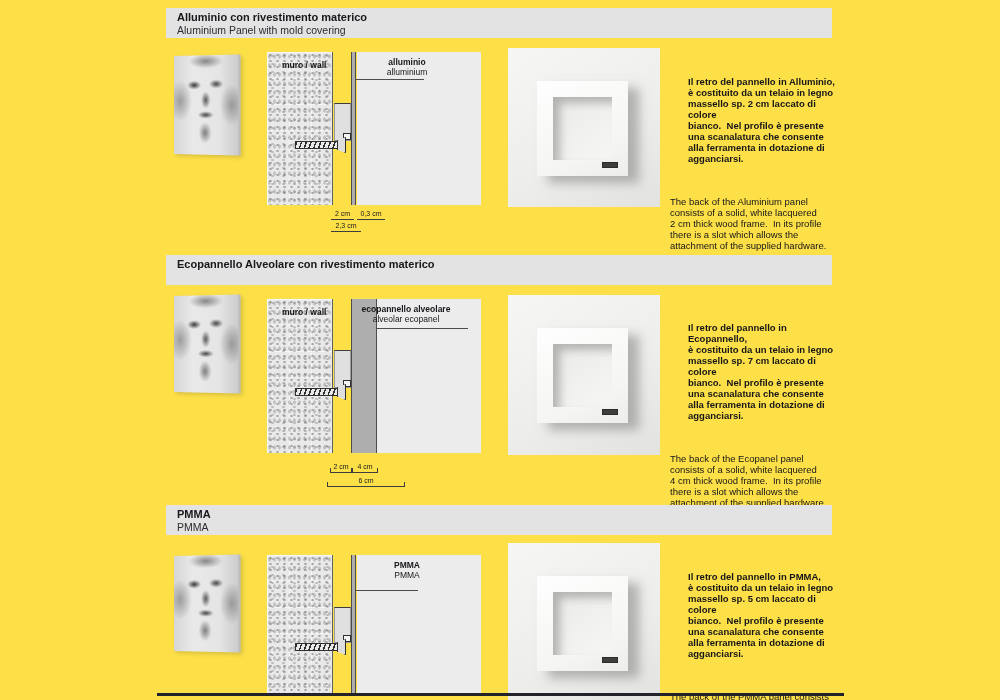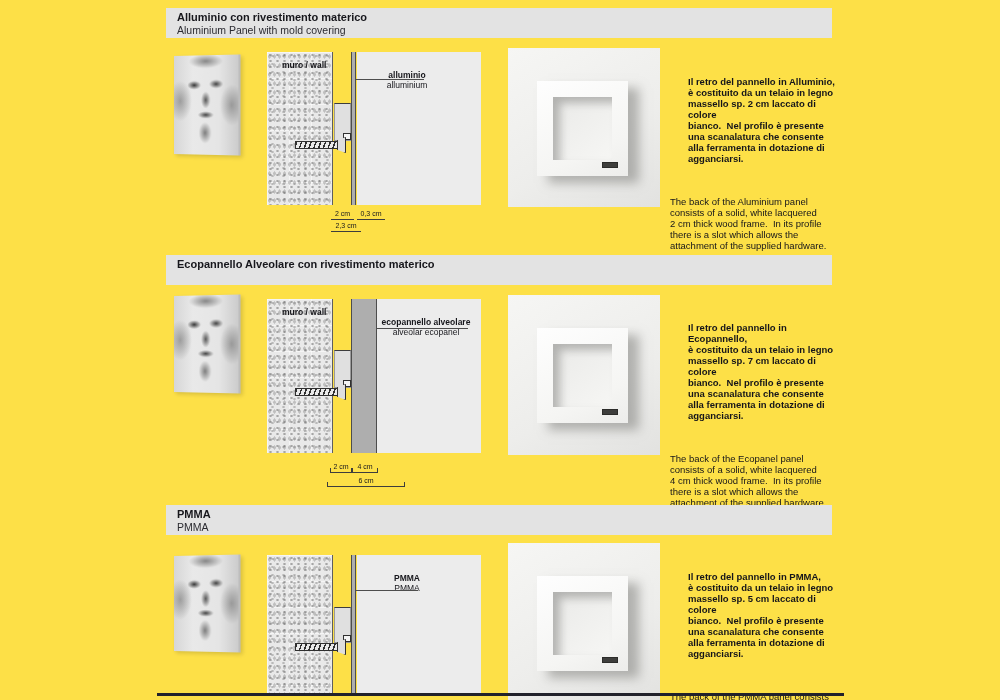--- a/index.html
+++ b/index.html
@@ -32,21 +32,21 @@
       radial-gradient(rgba(110,110,110,.55) 1px, transparent 1.4px),
       radial-gradient(rgba(140,140,140,.45) 1px, transparent 1.4px),
       radial-gradient(rgba(95,95,95,.35) 1px, transparent 1.6px),
       linear-gradient(rgba(255,255,255,.55) 1px, transparent 1px),
       linear-gradient(90deg, rgba(255,255,255,.55) 1px, transparent 1px);
     background-size:7px 6px,5px 9px,11px 8px,100% 26px,22px 100%;}
   .field{background:#ececec;}
   .panel{background:#aeaeae;border-left:1px solid #4d4d4d;border-right:1px solid #4d4d4d;box-sizing:border-box;}
   .blockk{background:#e0e0e0;border:1px solid #9a9a9a;border-top:1px solid #3d3d3d;box-sizing:border-box;}
   .wall-label{font-size:8.5px;font-weight:bold;color:#17171c;}
-  .plabel{font-size:8.5px;line-height:10px;text-align:center;color:#17171c;margin-top:13px;}
+  .plabel{font-size:8.5px;line-height:10px;text-align:center;color:#17171c;}
   .plabel .b{font-weight:bold;}
   .leader{height:1px;background:#4d4d4d;}
   .shaft{height:8px;box-sizing:border-box;border:1px solid #2f2f2f;
          background:repeating-linear-gradient(110deg,#2f2f2f 0 1.5px,#eaeaea 1.5px 4.5px);}
   .shead{width:9px;height:16px;background:#dedede;border:1px solid #2f2f2f;box-sizing:border-box;
          clip-path:polygon(0 20%,100% 0,100% 100%,0 80%);}
   .hook{width:8px;height:7px;border:1px solid #2f2f2f;background:#f4f4f4;box-sizing:border-box;}
 
   
   .dimu,.dimt{font-size:7px;line-height:9px;height:10px;text-align:center;color:#17171c;border-bottom:1px solid #3d3d3d;}
@@ -129,21 +129,21 @@
   <div class="abs thumb" style="top:296px;height:96px;"></div>
 
   <div class="abs wall" style="left:267px;top:299px;height:154px;"></div>
   <div class="abs field" style="left:377px;top:299px;width:104px;height:154px;"></div>
   <div class="abs panel" style="left:351px;top:299px;width:26px;height:154px;"></div>
   <div class="abs blockk" style="left:334px;top:350px;width:17px;height:38px;"></div>
   <div class="abs hook" style="left:343px;top:380px;"></div>
   <div class="abs shaft" style="left:295px;top:388px;width:43px;"></div>
   <div class="abs shead" style="left:337px;top:384px;"></div>
   <div class="abs wall-label" style="left:282px;top:307px;">muro / wall</div>
-  <div class="abs plabel" style="left:366px;top:304px;width:120px;">
+  <div class="abs plabel" style="left:346px;top:304px;width:120px;">
     <div class="b">ecopannello alveolare</div>
     <div>alveolar ecopanel</div>
   </div>
   <div class="abs leader" style="left:377px;top:328px;width:91px;"></div>
 
   <div class="abs dimt" style="left:330px;top:462px;width:22px;">2 cm</div>
   <div class="abs dimt" style="left:352px;top:462px;width:26px;">4 cm</div>
   <div class="abs dimt" style="left:327px;top:476px;width:78px;">6 cm</div>
 
   <div class="abs photo" style="left:508px;top:295px;height:160px;">

